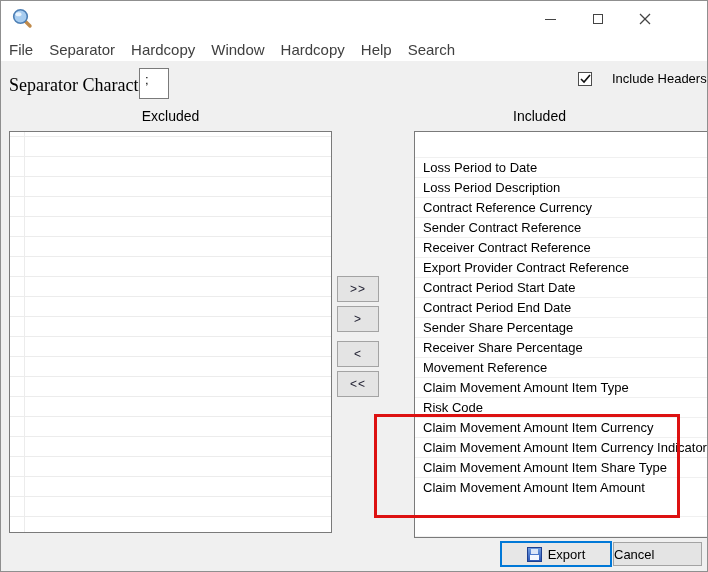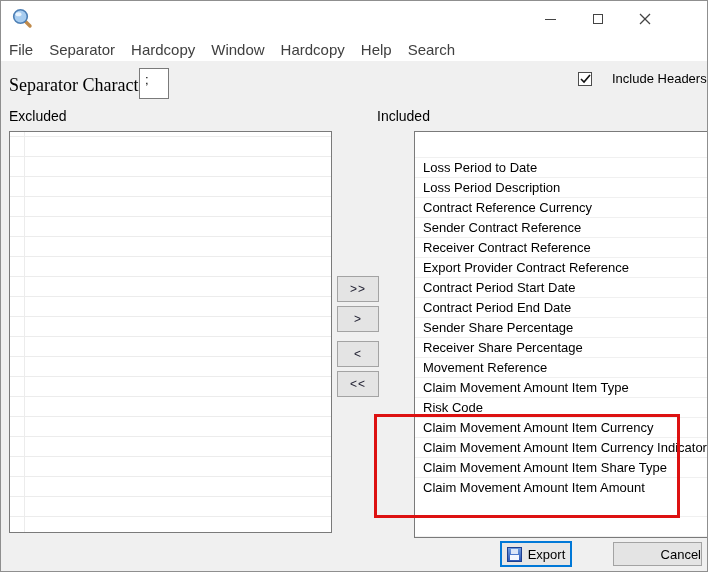--- a/index.html
+++ b/index.html
@@ -23,21 +23,21 @@
   
   .sep-label { position:absolute; left:8px; top:74px; font-size:18px; color:#000;font-family:Liberation Serif, serif; }
   .sep-input { position:absolute; left:138px; top:67px; width:30px; height:31px;
     border:1px solid #7a7a7a; background:#fff; font-size:13px; font-family:"Liberation Sans",sans-serif;
     padding-left:5px; padding-bottom:8px; color:#000; outline:none; }
   .include-headers { position:absolute; left:577px; top:70px; display:flex; align-items:center; gap:20px; cursor:default; }
   .checkbox { width:14px; height:14px; border:1px solid #4d4d4d; background:#fff;
     display:flex; align-items:center; justify-content:center; }
   .include-label { font-size:13px; color:#000; white-space:nowrap; }
   
-  .panel-title { position:absolute; top:107px; font-size:14px; color:#000; text-align:left; }
+  .panel-title { position:absolute; top:107px; font-size:14px; color:#000; text-align:center; }
   .panel-title.excluded { left:8px; width:323px; }
   .panel-title.included { left:376px; width:325px; }
   
   .excluded-box { position:absolute; left:8px; top:130px; width:323px; height:402px;
     background:#fff; border:1px solid #7a7a7a;
     background-image:
       linear-gradient(to right, transparent 14px, #ececec 14px, #ececec 15px, transparent 15px),
       repeating-linear-gradient(to bottom, transparent 0px, transparent 19px, #ececec 19px, #ececec 20px);
     background-position: 0 0, 0 5px;
   }
@@ -59,26 +59,26 @@
   .filler { flex:1;
     background-image:repeating-linear-gradient(to bottom, transparent 0px, transparent 19px, #f0f0f0 19px, #f0f0f0 20px); }
   .scrollbar { width:17px; background:#f0f0f0; display:flex; flex-direction:column; }
   .sb-arrow { height:17px; display:flex; align-items:center; justify-content:center; cursor:default; }
   .sb-track { flex:1; position:relative; }
   .sb-thumb { position:absolute; left:0; top:150px; width:17px; height:220px; background:#cdcdcd; cursor:default; }
   
   .highlight-box { position:absolute; left:373px; top:413px; width:306px; height:104px;
     border:3px solid #dd1111; pointer-events:none; z-index:5; }
   
-  .export-btn { position:absolute; left:499px; top:540px; width:72px; height:26px;
+  .export-btn { position:absolute; left:499px; top:540px; width:112px; height:26px;
     border:2px solid #0078d7; background:#e7e7e7; display:flex; align-items:center; justify-content:center;
     gap:6px; font-size:13px; font-family:"Liberation Sans",sans-serif; color:#000; cursor:default; }
   .cancel-btn { position:absolute; left:612px; top:541px; width:89px; height:24px;
     border:1px solid #a3a3a3; background:#e4e4e4; font-size:13px; font-family:"Liberation Sans",sans-serif;
-    color:#000; display:flex; align-items:center; justify-content:flex-end; cursor:default; }
+    color:#000; display:flex; align-items:center; justify-content:flex-start; cursor:default; }
   .floppy { position:relative; width:15px; height:15px; background:linear-gradient(#6f9be0,#2c57b8);
     border:1px solid #1d3f8f; display:inline-block; }
   .floppy-shutter { position:absolute; left:3px; top:1px; width:7px; height:5px; background:#dce6f8; }
   .floppy-label { position:absolute; left:2px; bottom:1px; width:9px; height:5px; background:#f4f7ff; }
 </style>
 </head>
 <body>
 
 <div id="window">
 

